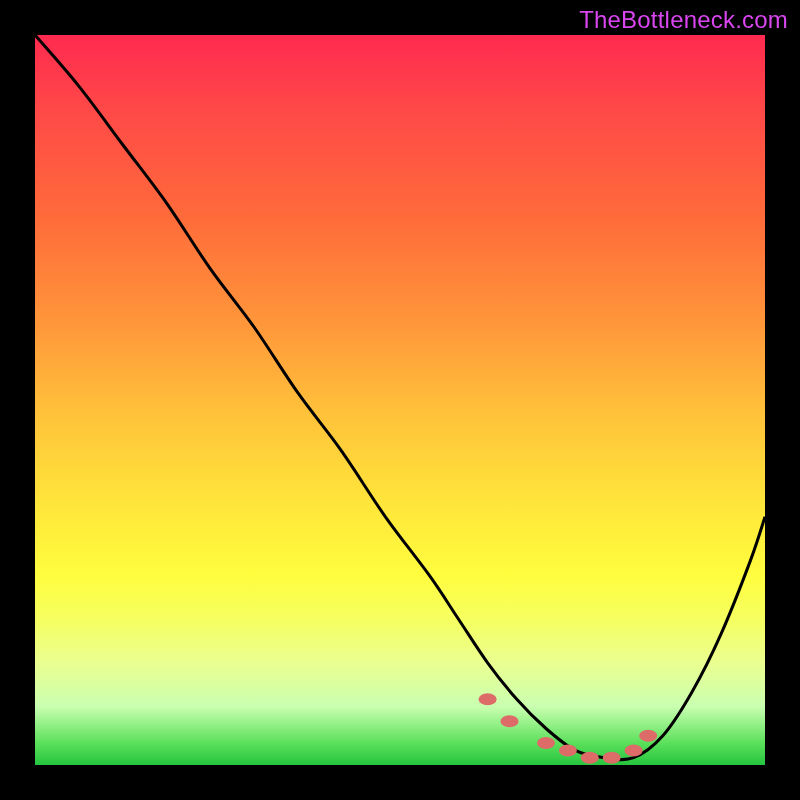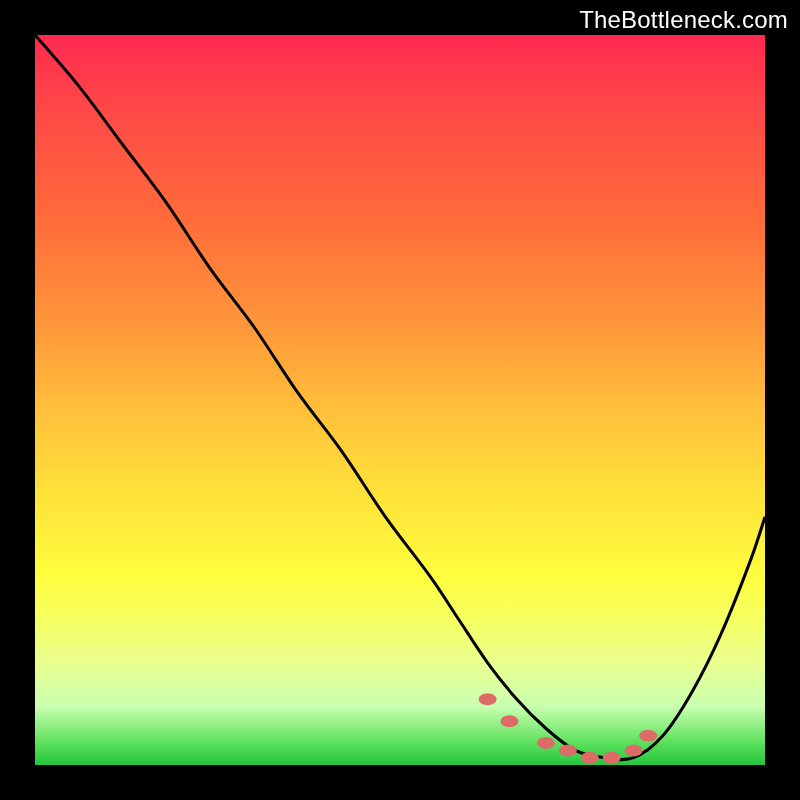--- a/index.html
+++ b/index.html
@@ -38,21 +38,21 @@
       #eaff90 86%,
       #c9ffb0 92%,
       #5be05b 97%,
       #26c43f 100%
     );
   }
   .watermark {
     position: absolute;
     top: 6px;
     right: 12px;
-    color: #ffffff;
+    color: #d946ef;
     font-size: 24px;
     letter-spacing: 0.2px;
     z-index: 20;
   }
   svg.curve {
     position: absolute;
     left: 0;
     top: 0;
     width: 730px;
     height: 730px;

